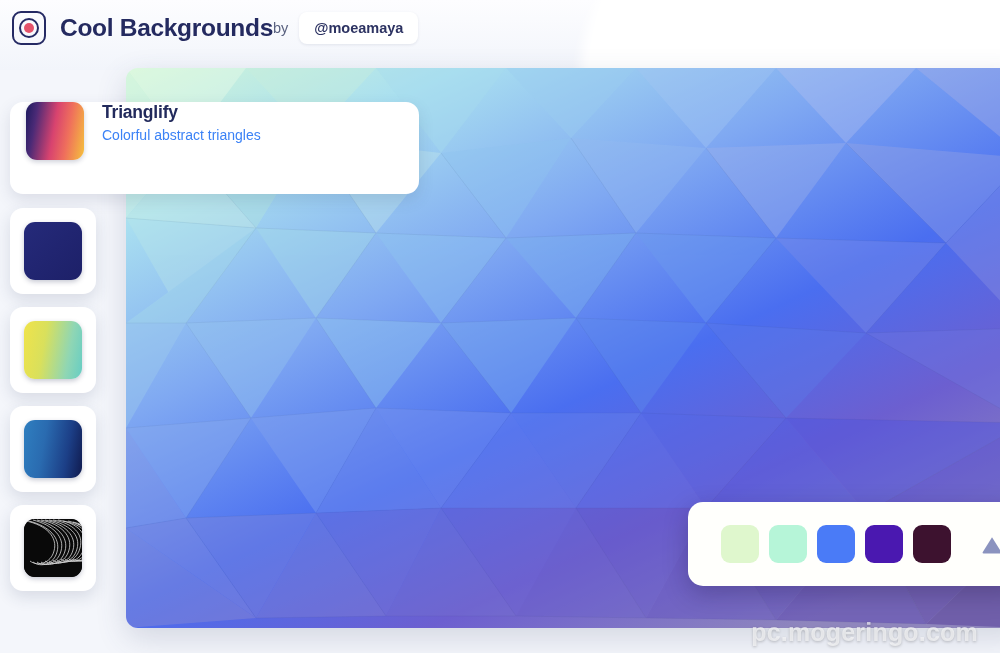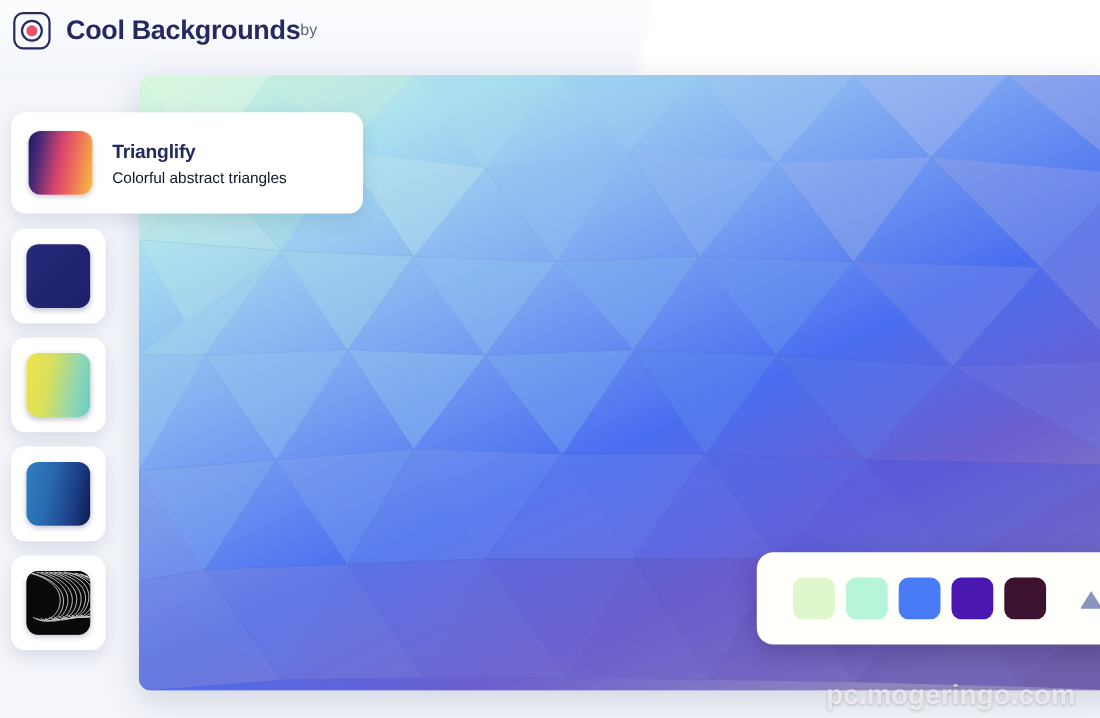--- a/index.html
+++ b/index.html
@@ -102,48 +102,48 @@
 
   
   .sidebar {
     position: absolute;
     left: 10px;
     top: 102px;
     z-index: 30;
   }
   .feature-card {
     position: relative;
-    width: 320px;
+    width: 409px;
     height: 92px;
     background: #ffffff;
     border-radius: 13px;
     box-shadow: 0 6px 16px rgba(45,55,95,0.13);
     display: flex;
-    align-items: center;
+    align-items: flex-start;
     padding-left: 16px;
     margin-bottom: 14px;
   }
   .thumb {
     width: 58px; height: 58px;
     border-radius: 11px;
     flex: 0 0 auto;
     box-shadow: 0 2px 5px rgba(30,40,80,0.22);
     overflow: hidden;
   }
   .feature-text { margin-left: 18px; }
   .feature-title {
     font-size: 17.5px;
     font-weight: bold;
     color: #222a5c;
     letter-spacing: -0.2px;
   }
   .feature-sub {
     margin-top: 4px;
     font-size: 14px;
-    color: #0f172a;
+    color: #3b82f6;
   }
 
   .mini-card {
     position: relative;
     width: 86px; height: 86px;
     background: #ffffff;
     border-radius: 13px;
     box-shadow: 0 6px 16px rgba(45,55,95,0.14);
     display: flex; align-items: center; justify-content: center;
     margin-bottom: 13px;
@@ -306,20 +306,21 @@
   </div>
 
   <div class="topbar">
     <div class="logo-mark">
       <div class="logo-ring">
         <div class="logo-dot"></div>
       </div>
     </div>
     <div class="brand-title">Cool Backgrounds</div>
     <div class="by-word">by</div>
+    <div class="handle-pill">@moeamaya</div>
   </div>
 
   <div class="sidebar">
 
     <div class="feature-card">
       <div class="thumb g-trianglify"></div>
       <div class="feature-text">
         <div class="feature-title">Trianglify</div>
         <div class="feature-sub">Colorful abstract triangles</div>
       </div>

